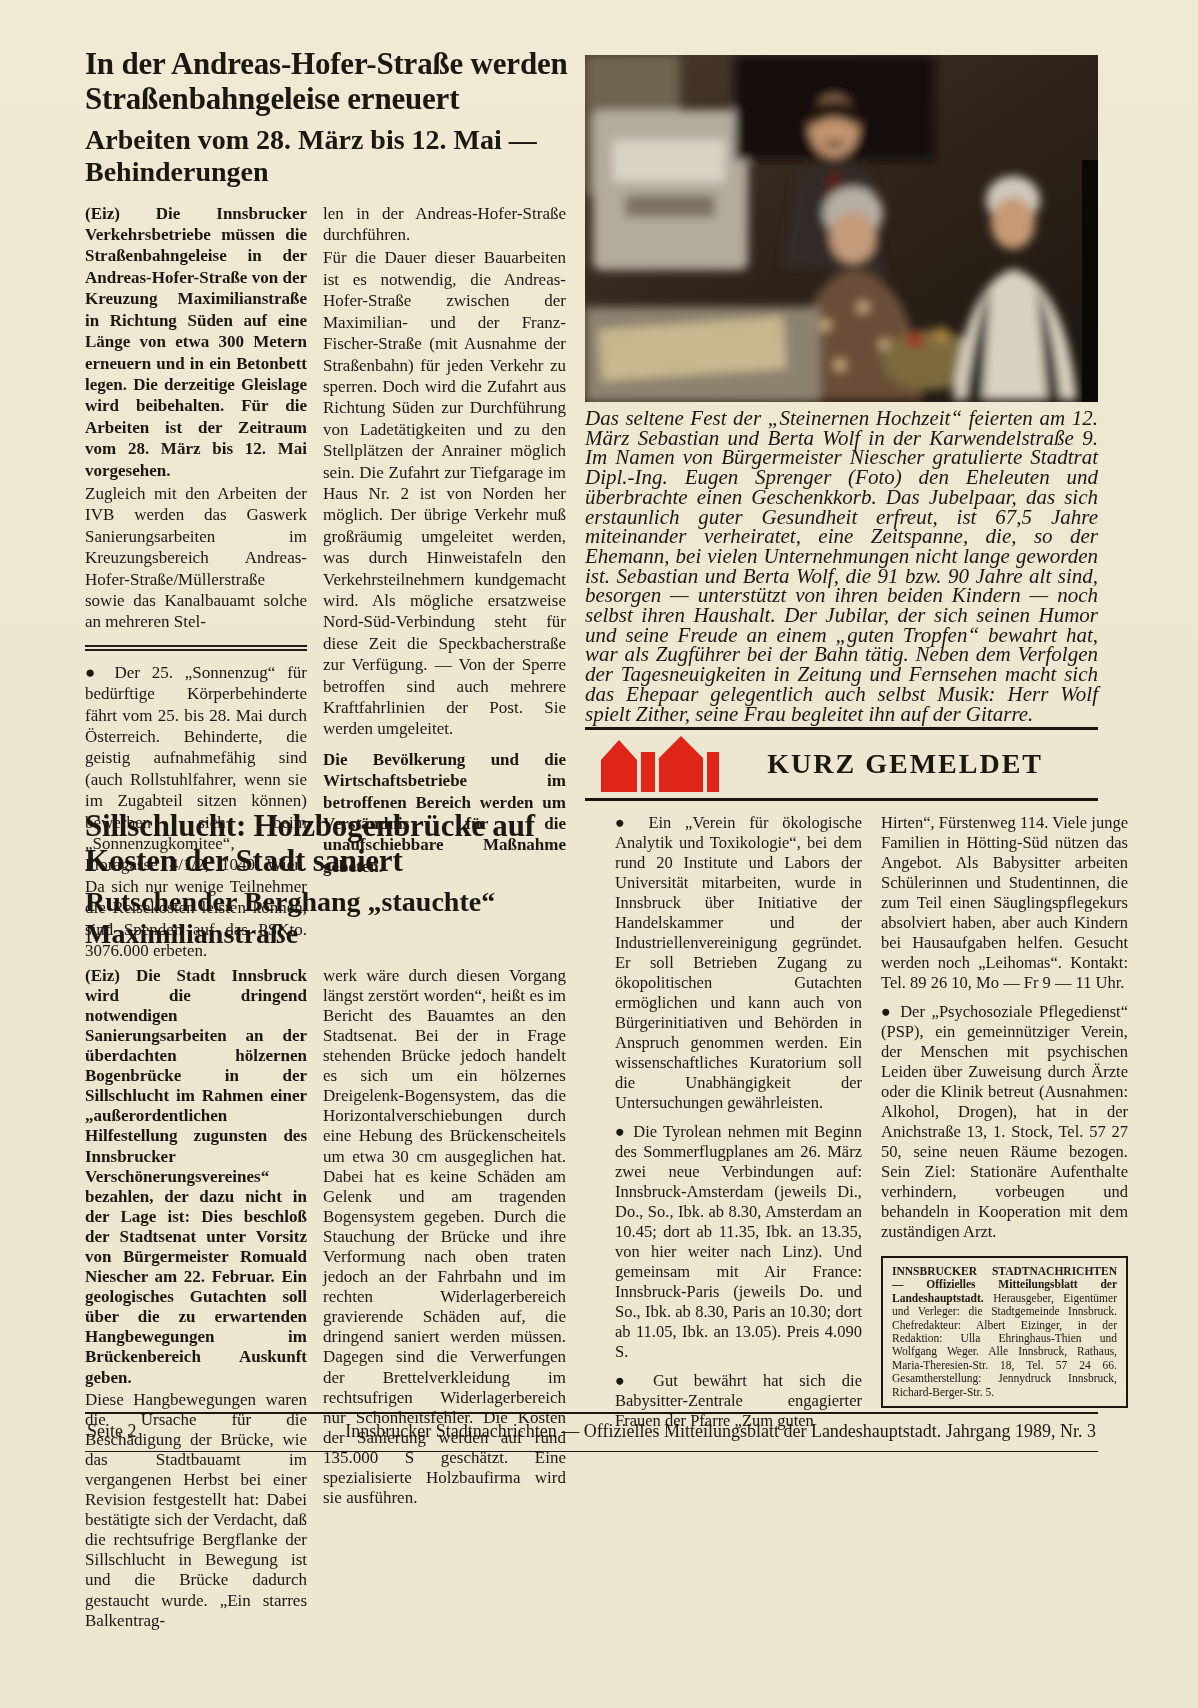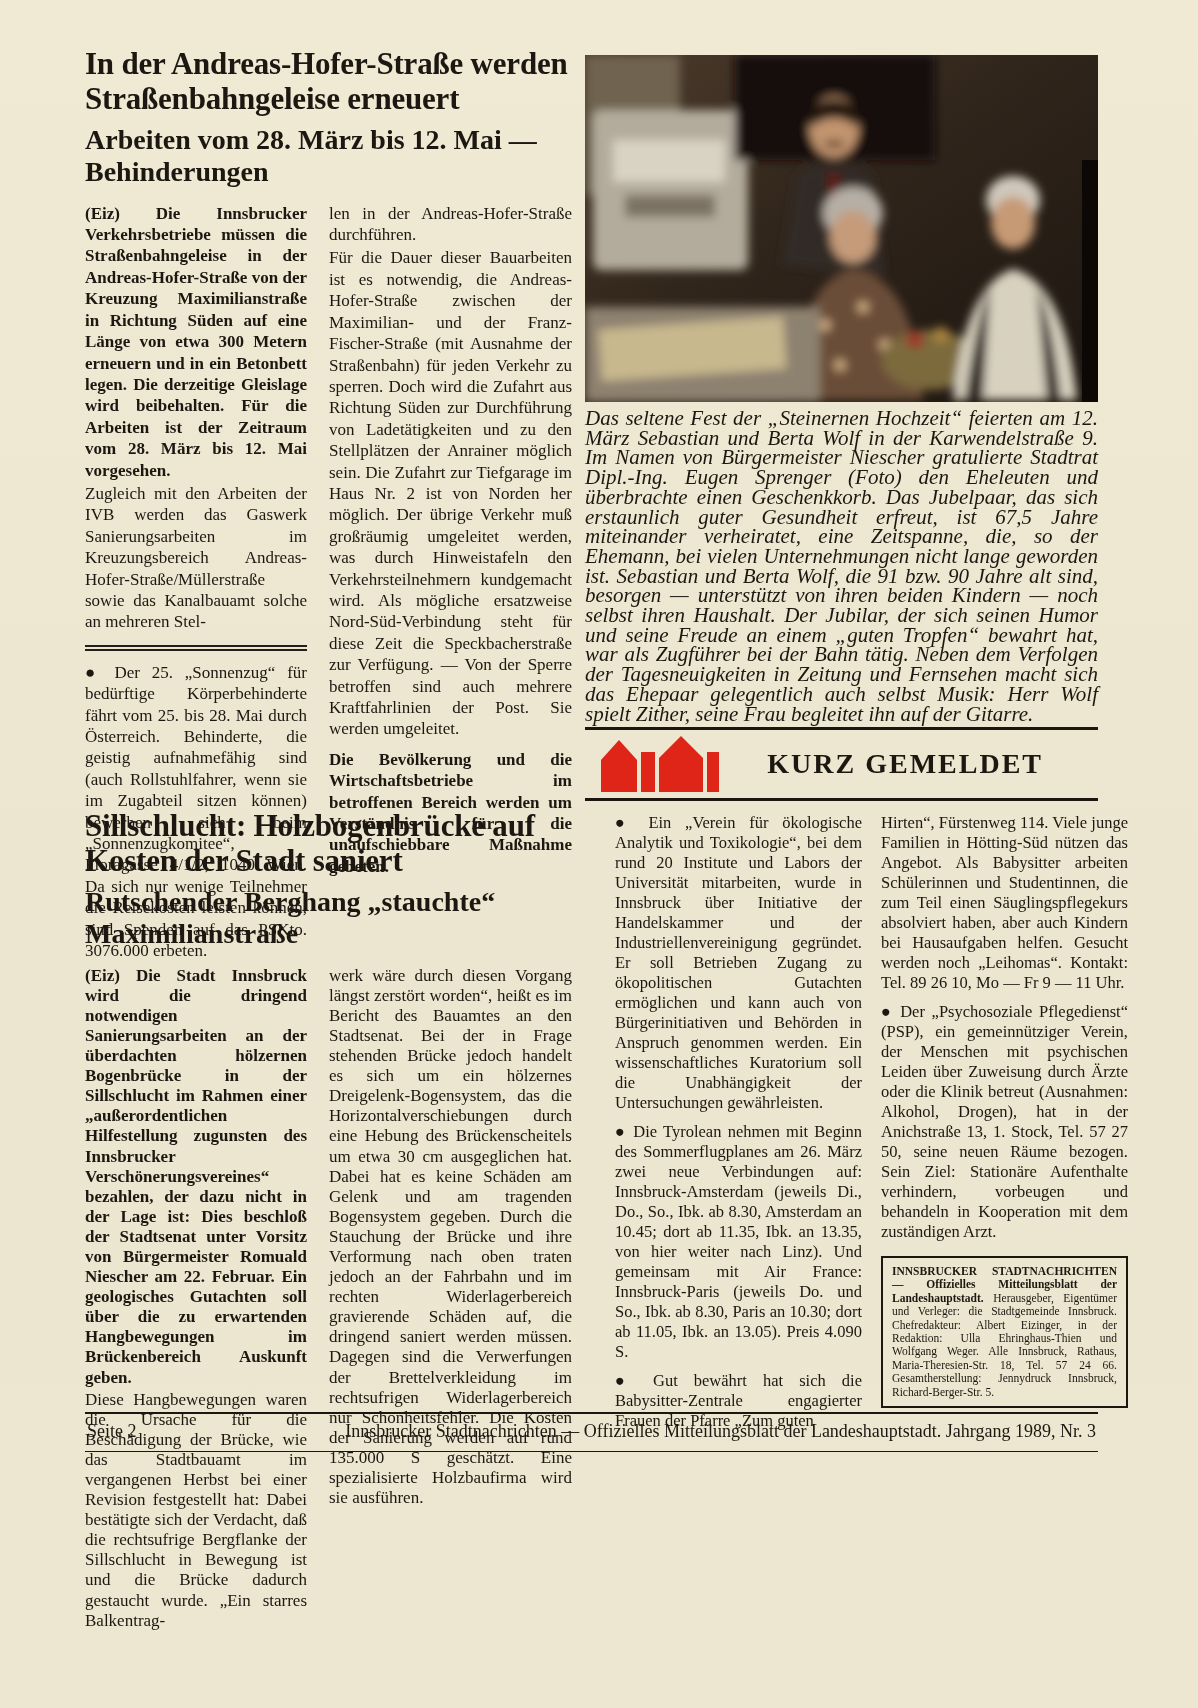--- a/index.html
+++ b/index.html
@@ -10,21 +10,21 @@
     color:#1c1711;position:relative;overflow:hidden;
   }
   .abs{position:absolute}
   .jtext{text-align:justify}
   .bold{font-weight:700}
 
   
   .art1{left:85px;top:46px;width:489px}
   .headline{font-size:31px;line-height:1.14;font-weight:700;letter-spacing:-0.2px}
   .subhead{font-size:28px;font-weight:700;margin-top:7px}
-  .cols{display:flex;gap:22px;margin-top:15px}
+  .cols{display:flex;gap:16px;margin-top:15px}
   .art1 .col-a{width:222px}
   .art1 .col-b{width:243px}
   .art1 p{font-size:17px;line-height:21.4px;margin-bottom:2px}
   .rule-double{border-top:2px solid #241f18;border-bottom:2px solid #241f18;height:6px;margin:12px 0 11px}
   .mt8{margin-top:9px}
 
   
   .photo{left:585px;top:55px;width:513px;height:347px;background:#241b13;overflow:hidden}
   .photo svg{display:block;width:100%;height:100%}
 

